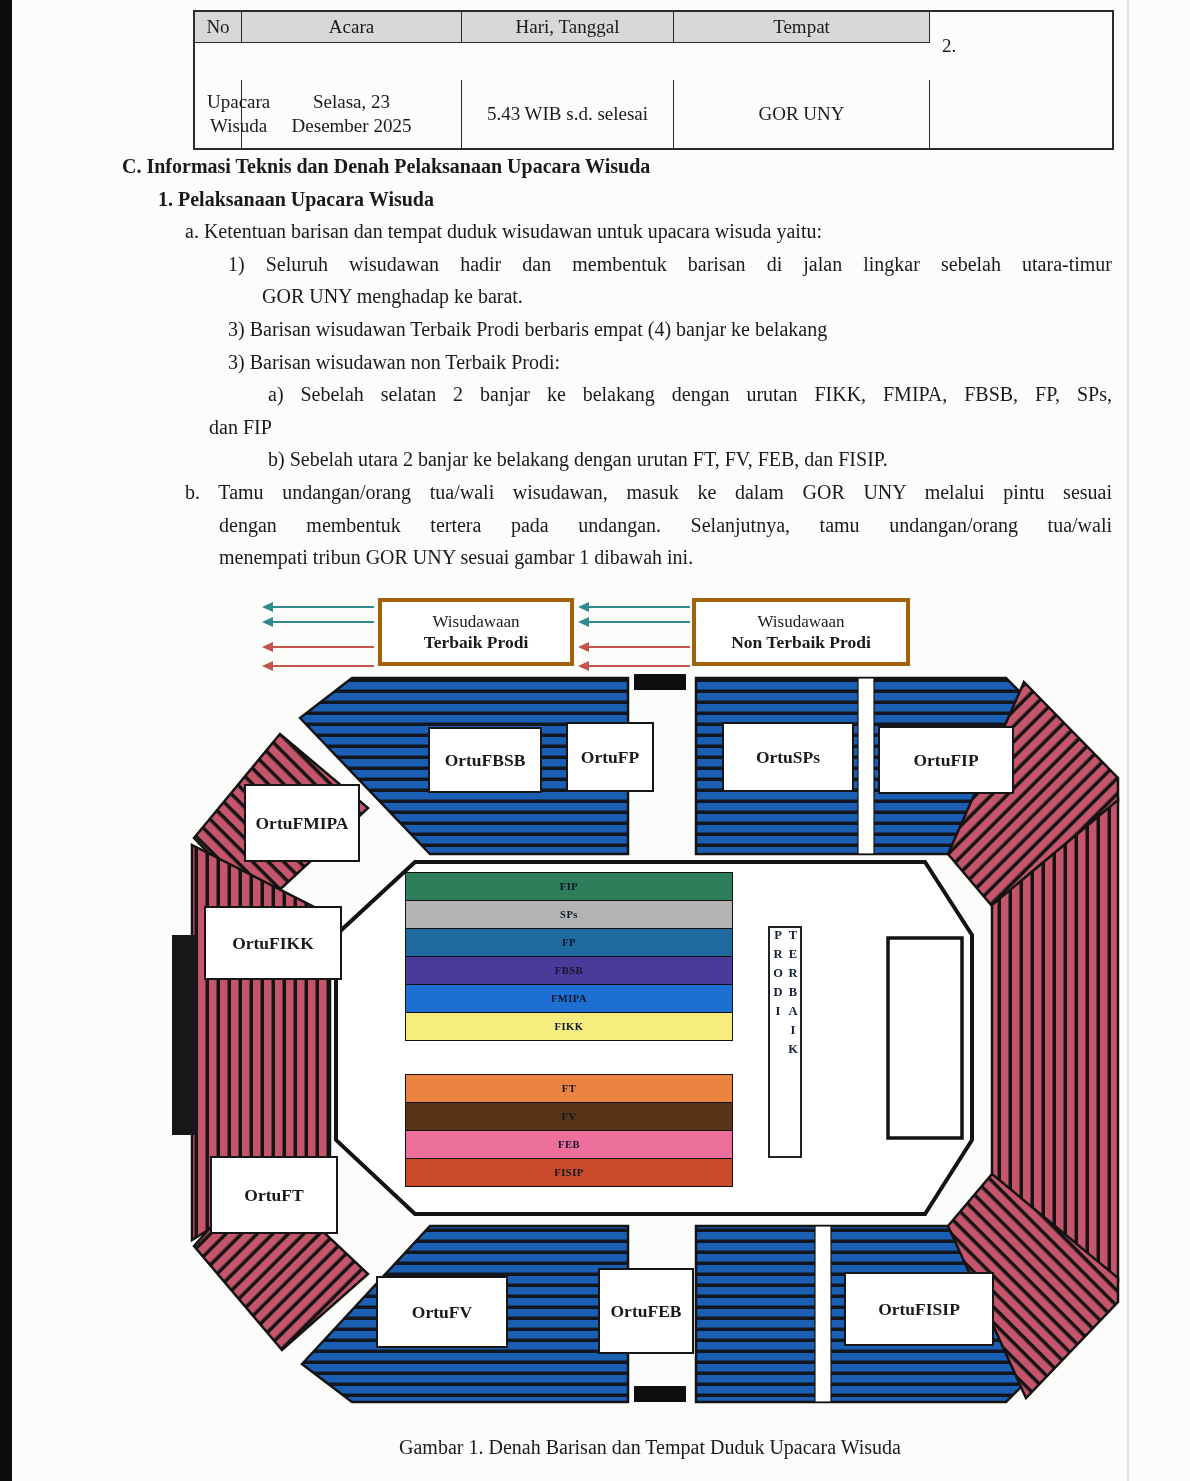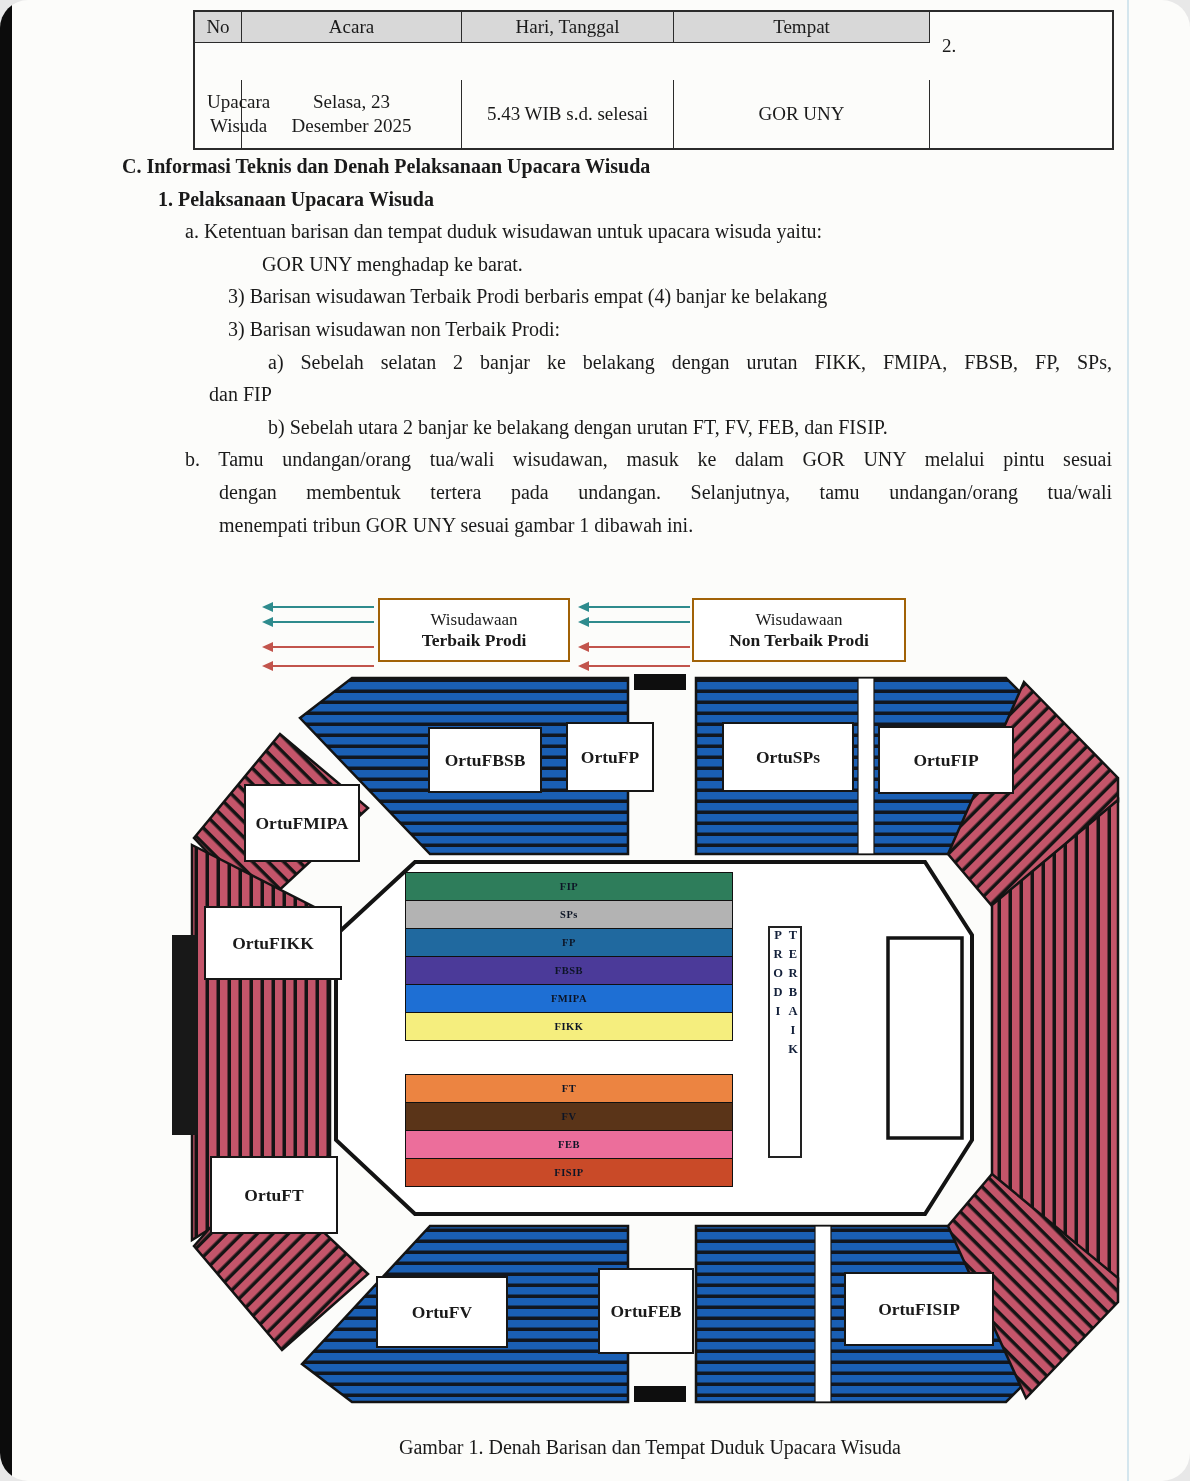--- a/index.html
+++ b/index.html
@@ -1,38 +1,38 @@
 <!DOCTYPE html>
 <html><head>
 <meta charset="utf-8">
 <style>
   html,body{margin:0;padding:0;background:#e8e8e8;}
   .page{position:relative;width:1190px;height:1481px;background:#fcfcfa;overflow:hidden;
-        font-family:"Liberation Serif","DejaVu Serif",serif;color:#1a1a1a;border-radius:28px;}
+        font-family:"Liberation Serif","DejaVu Serif",serif;color:#1a1a1a;}
   .scan-edge{position:absolute;left:0;top:0;width:12px;height:1481px;background:#0c0c0c;}
   .scan-line{position:absolute;left:1127px;top:0;width:2px;height:1481px;background:#cfe3ec;opacity:.9;}
 
   
   .doc-table{position:absolute;left:193px;top:10px;width:917px;border:2px solid #2b2b2b;
              display:grid;grid-template-columns:47px 220px 212px 256px 178px;font-size:19px;}
   .doc-table .c{border-right:1.5px solid #2b2b2b;border-bottom:1.5px solid #2b2b2b;
                 display:flex;align-items:center;justify-content:center;text-align:center;line-height:1.25;}
   .doc-table .c:nth-child(5n){border-right:none;}
   .doc-table .hd{height:30px;background:#d8d8d8;}
   .doc-table .dt{height:68px;border-bottom:none;}
   .doc-table .left{justify-content:flex-start;padding-left:12px;}
 
   
   .bodytext{position:absolute;left:122px;top:150px;width:992px;font-size:20px;}
   .tl{line-height:32.6px;white-space:nowrap;}
   .b{font-weight:bold;}
   .just{white-space:normal;text-align:justify;text-align-last:justify;}
 
   
-  .legend-box{position:absolute;border:2px solid #a16207;background:#fff;display:flex;flex-direction:column;
+  .legend-box{position:absolute;border:4px solid #a16207;background:#fff;display:flex;flex-direction:column;
               align-items:center;justify-content:center;text-align:center;}
   .legend-box .l1{font-size:17px;}
   .legend-box .l2{font-size:17.5px;font-weight:bold;}
   .arrows{position:absolute;width:112px;height:78px;}
   .ar{position:absolute;left:0;width:112px;height:10px;display:flex;align-items:center;}
   .ar .head{width:0;height:0;border-top:5px solid transparent;border-bottom:5px solid transparent;
             border-right:11px solid currentColor;}
   .ar .shaft{flex:1;height:2.6px;background:currentColor;}
 
   
@@ -69,20 +69,21 @@
         </div>
     </div>
     <div class="c dt">5.43 WIB s.d. selesai</div>
     <div class="c dt">GOR UNY</div>
   </div>
 
   <div class="bodytext">
     <div class="tl b" style="margin-left:0">C.  Informasi Teknis dan Denah Pelaksanaan Upacara Wisuda</div>
     <div class="tl b" style="margin-left:36px">1.  Pelaksanaan Upacara Wisuda</div>
     <div class="tl" style="margin-left:63px">a.  Ketentuan barisan dan tempat duduk wisudawan untuk upacara wisuda yaitu:</div>
+    <div class="tl just" style="margin-left:106px;width:884px">1)  Seluruh wisudawan hadir dan membentuk barisan di jalan lingkar sebelah utara-timur</div>
     <div class="tl" style="margin-left:140px">GOR UNY menghadap ke barat.</div>
     <div class="tl" style="margin-left:106px">3)  Barisan wisudawan Terbaik Prodi berbaris empat (4) banjar ke belakang</div>
     <div class="tl" style="margin-left:106px">3)  Barisan wisudawan non Terbaik Prodi:</div>
     <div class="tl just" style="margin-left:146px;width:844px">a)  Sebelah selatan 2 banjar ke belakang dengan urutan FIKK, FMIPA, FBSB, FP, SPs,</div>
     <div class="tl" style="margin-left:87px">dan FIP</div>
     <div class="tl" style="margin-left:146px">b)  Sebelah utara 2 banjar ke belakang dengan urutan FT, FV, FEB, dan FISIP.</div>
     <div class="tl just" style="margin-left:63px;width:927px">b.  Tamu undangan/orang tua/wali wisudawan, masuk ke dalam GOR UNY melalui pintu sesuai</div>
     <div class="tl just" style="margin-left:97px;width:893px">dengan membentuk tertera pada undangan. Selanjutnya, tamu undangan/orang tua/wali</div>
     <div class="tl" style="margin-left:97px">menempati tribun GOR UNY sesuai gambar 1 dibawah ini.</div>
   </div>

